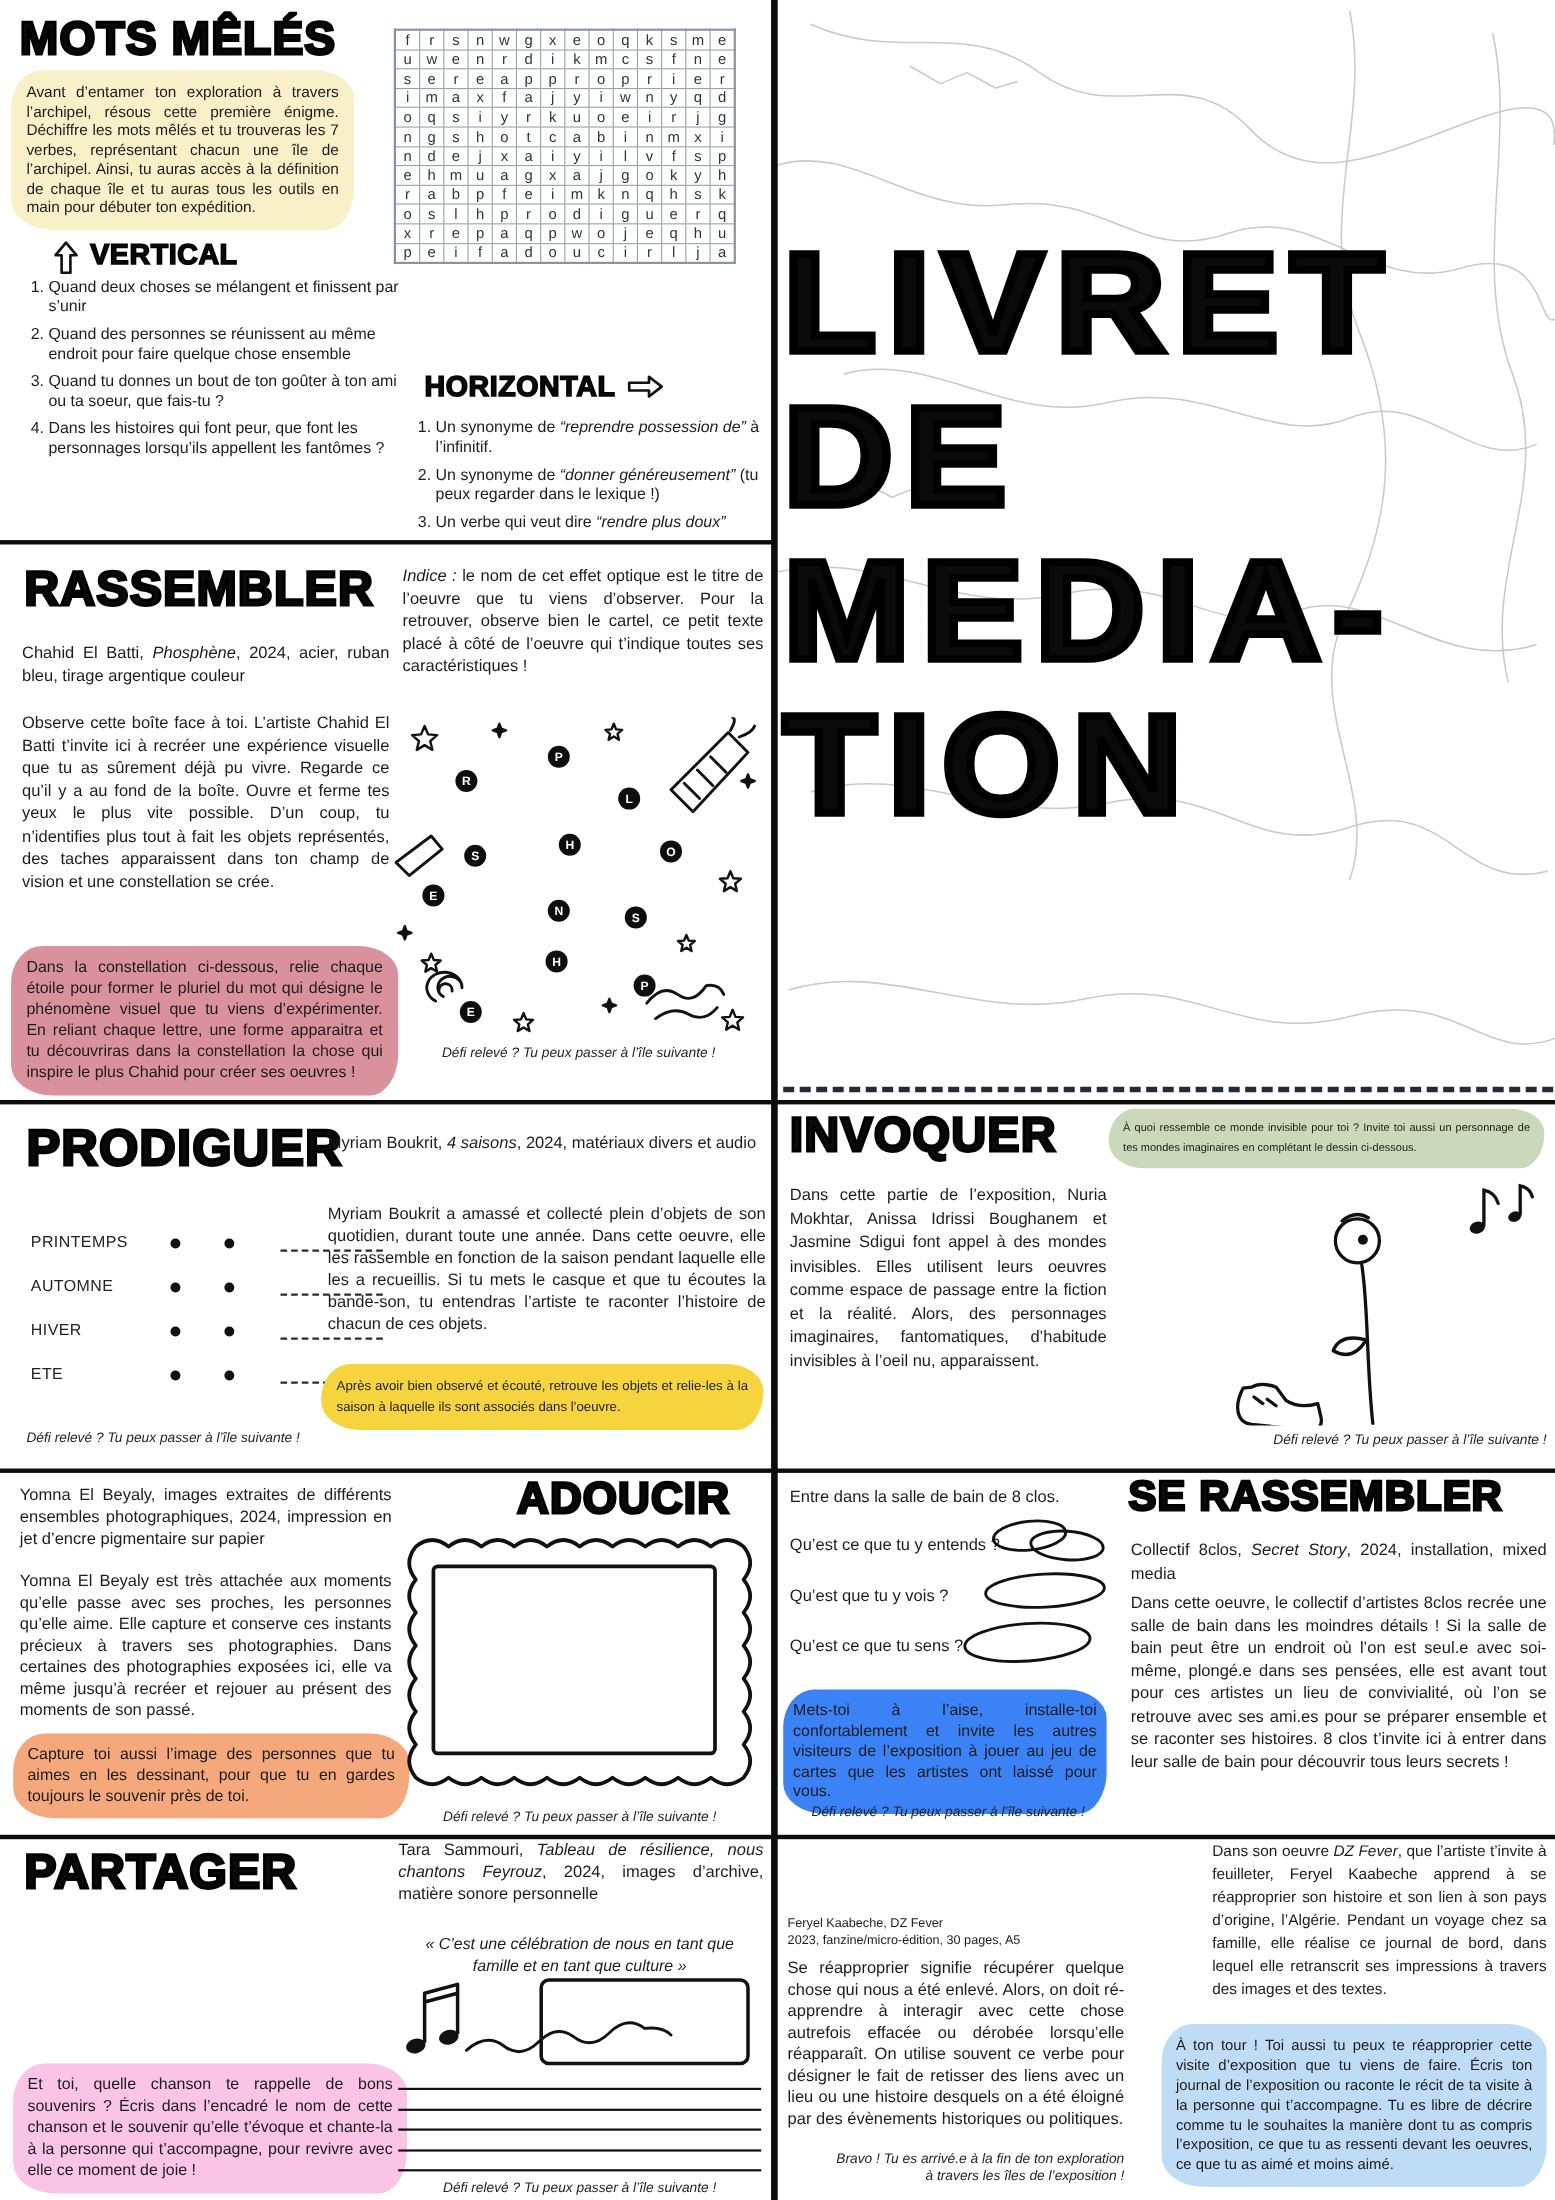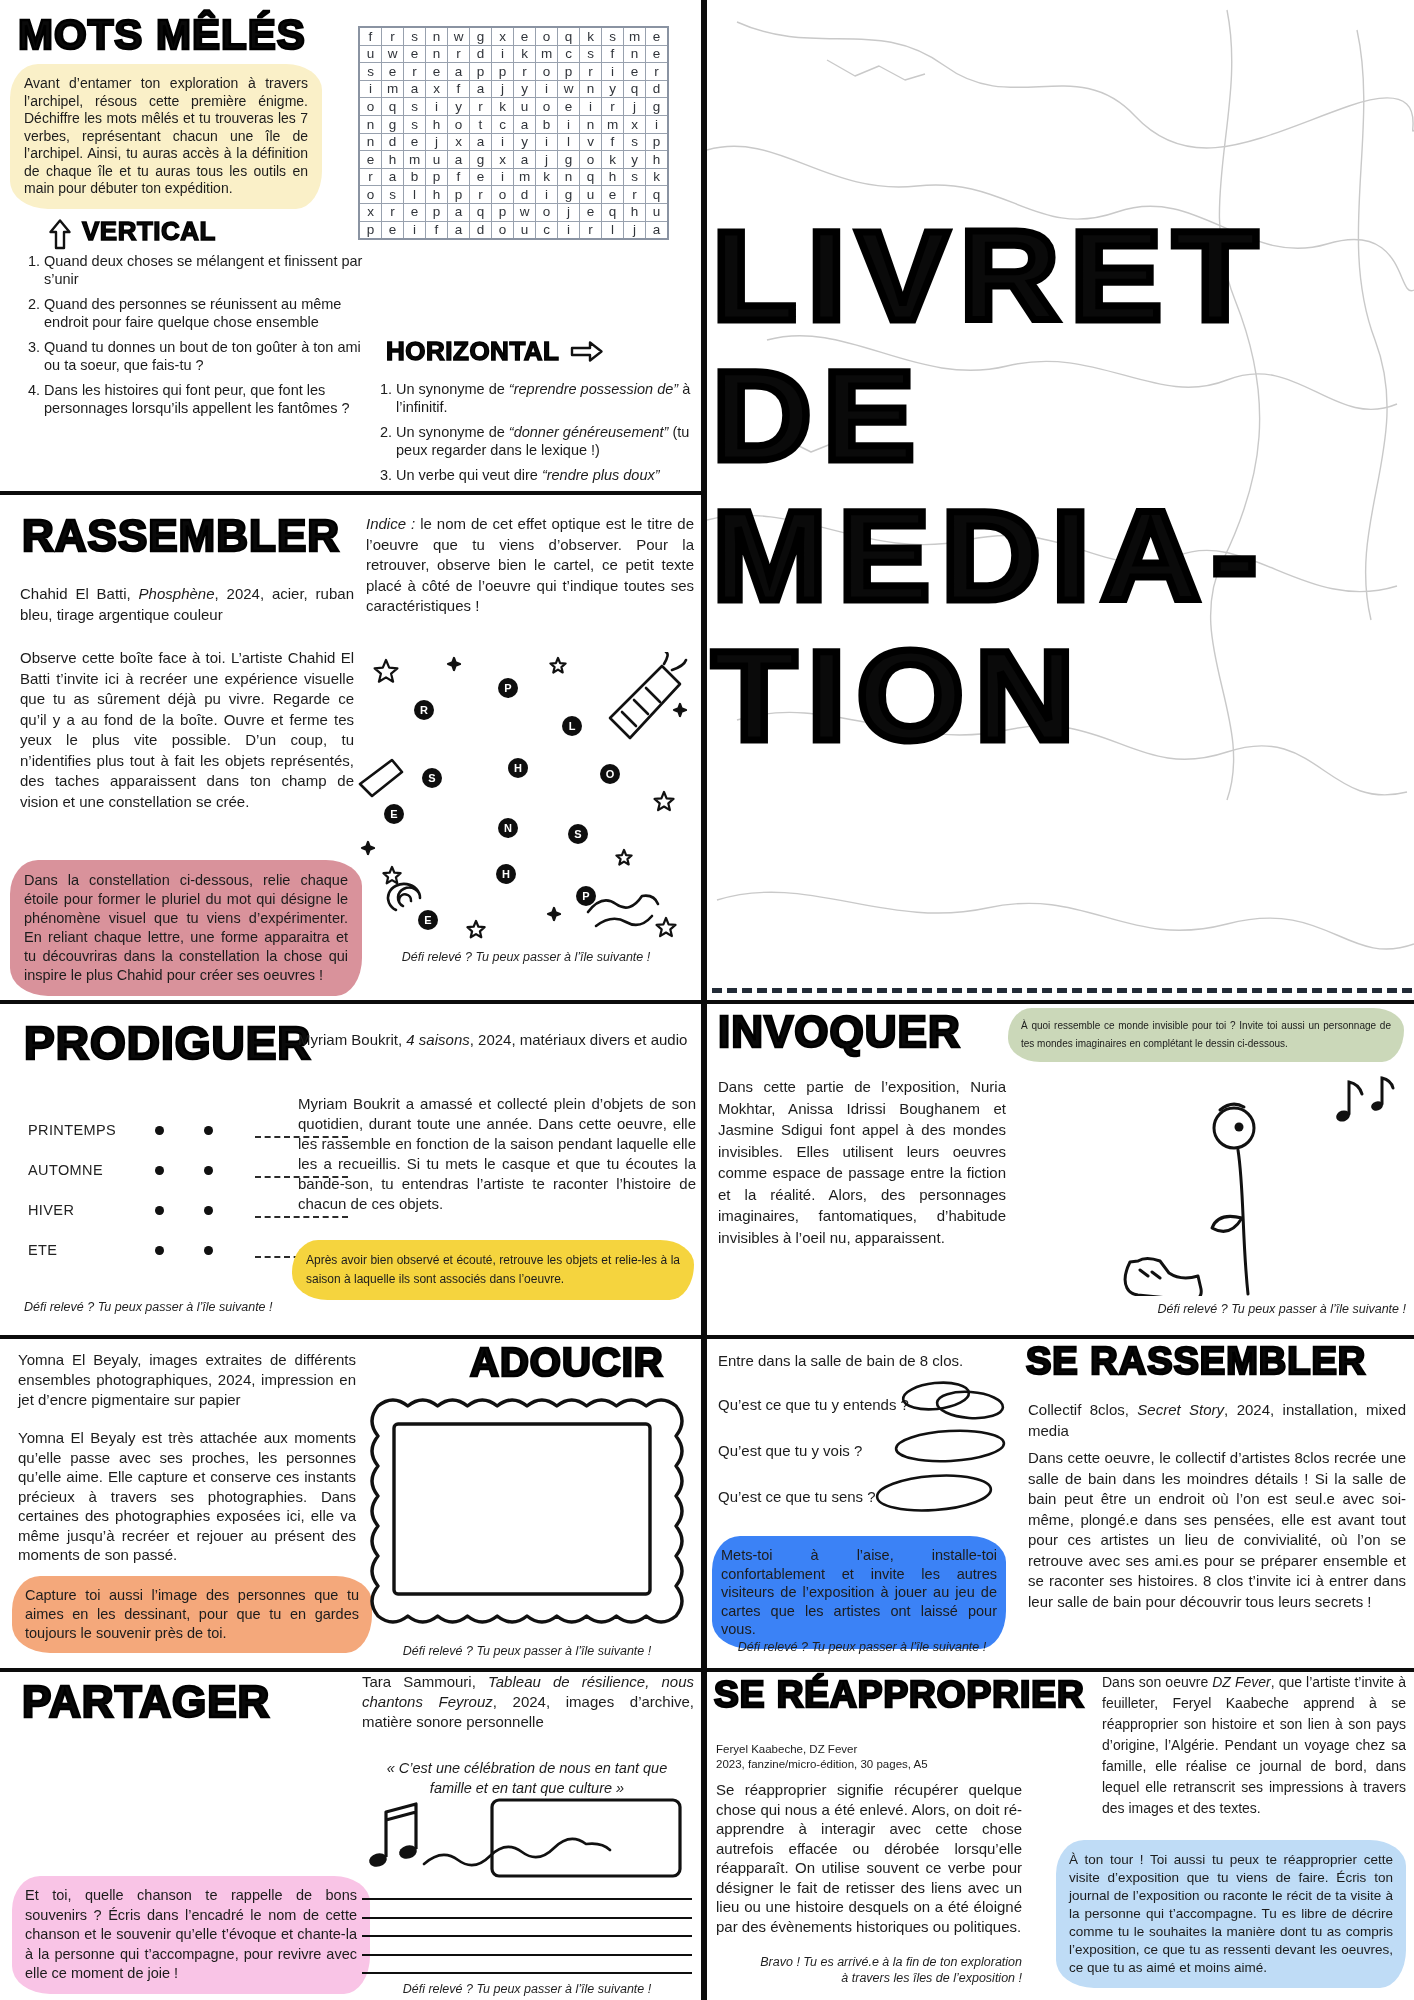--- a/index.html
+++ b/index.html
@@ -462,21 +462,20 @@
 
   <div class="abs" id="write-lines" style="left:362px;top:1898px;width:330px">
       <div class="rule-line"></div>
       <div class="rule-line"></div>
       <div class="rule-line"></div>
       <div class="rule-line"></div>
       <div class="rule-line"></div>
     </div>
   <div class="abs defi center" style="left:362px;top:1982px;width:330px">Défi relevé ? Tu peux passer à l’île suivante !</div>
 
-  <div class="abs h1" style="left:714px;top:1676px;font-size:37px">SE RÉAPPROPRIER</div>
   <div class="abs sm" style="left:1102px;top:1672px;width:304px;font-size:14px;line-height:21px"><span>Dans son oeuvre </span><em>DZ Fever</em><span>, que l’artiste t’invite à feuilleter, Feryel Kaabeche apprend à se réapproprier son histoire et son lien à son pays d’origine, l’Algérie. Pendant un voyage chez sa famille, elle réalise ce journal de bord, dans lequel elle retranscrit ses impressions à travers des images et des textes.</span></div>
   <div class="abs cap-sm" style="left:716px;top:1742px;width:300px">
     <div>Feryel Kaabeche, DZ Fever</div>
     <div>2023, fanzine/micro-édition, 30 pages, A5</div>
   </div>
   <div class="abs body" style="left:716px;top:1780px;width:306px;line-height:19.5px">Se réapproprier signifie récupérer quelque chose qui nous a été enlevé. Alors, on doit ré-apprendre à interagir avec cette chose autrefois effacée ou dérobée lorsqu’elle réapparaît. On utilise souvent ce verbe pour désigner le fait de retisser des liens avec un lieu ou une histoire desquels on a été éloigné par des évènements historiques ou politiques.</div>
   <div class="abs defi right" style="left:760px;top:1954px;width:262px;line-height:16px">Bravo ! Tu es arrivé.e à la fin de ton exploration à travers les îles de l’exposition !</div>
   <div class="abs blob" style="left:1056px;top:1840px;width:324px;background:#BFDCF6;font-size:13.5px;line-height:18px;padding:11px 13px">À ton tour ! Toi aussi tu peux te réapproprier cette visite d’exposition que tu viens de faire. Écris ton journal de l’exposition ou raconte le récit de ta visite à la personne qui t’accompagne. Tu es libre de décrire comme tu le souhaites la manière dont tu as compris l’exposition, ce que tu as ressenti devant les oeuvres, ce que tu as aimé et moins aimé.</div>
 
 </div>

